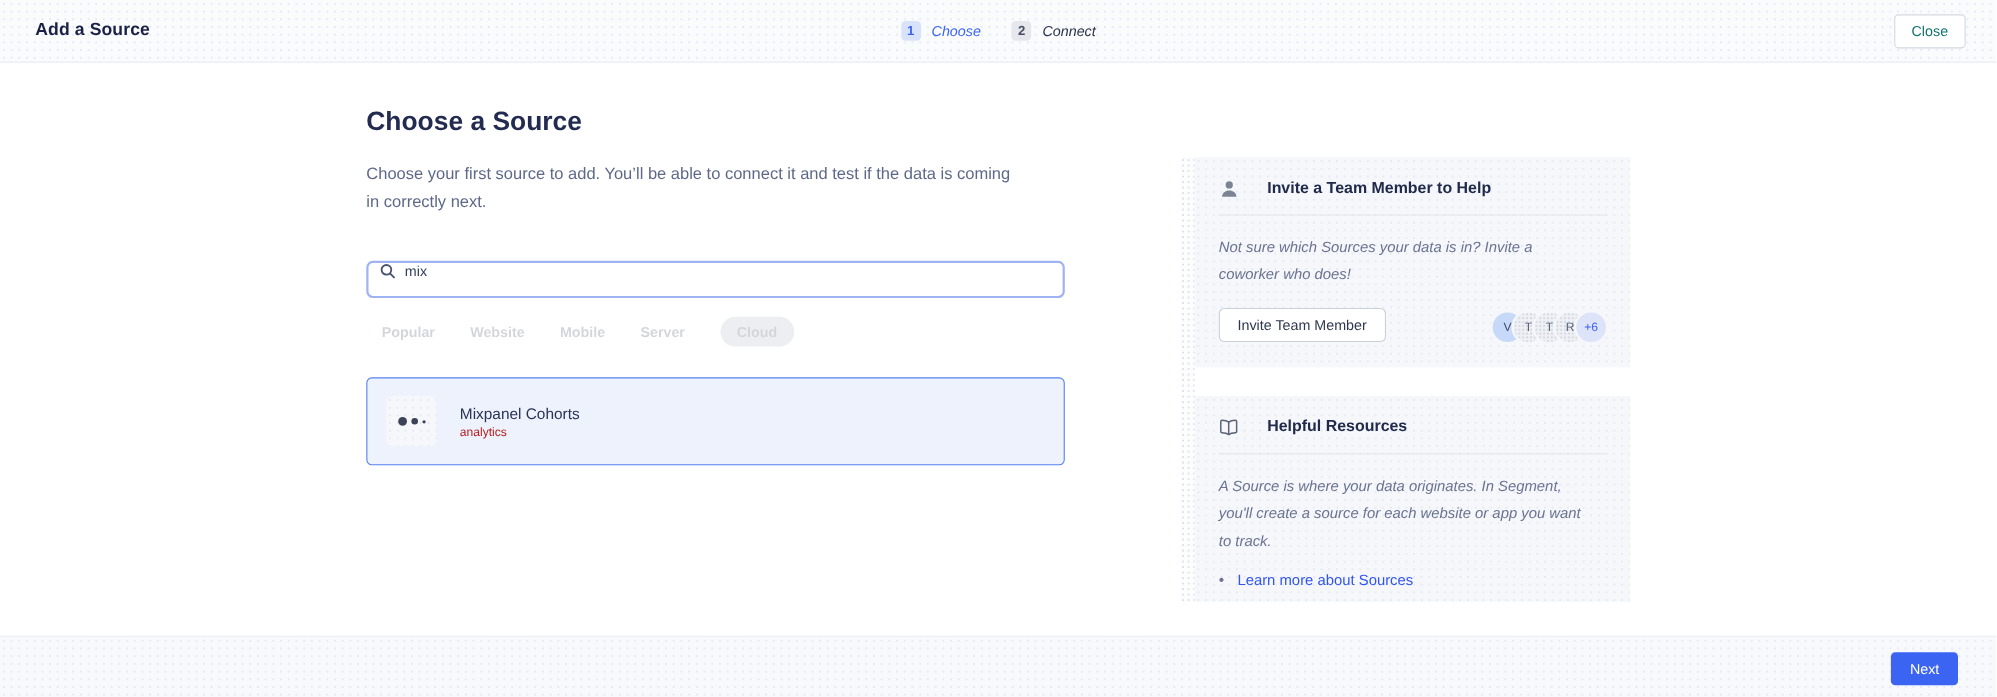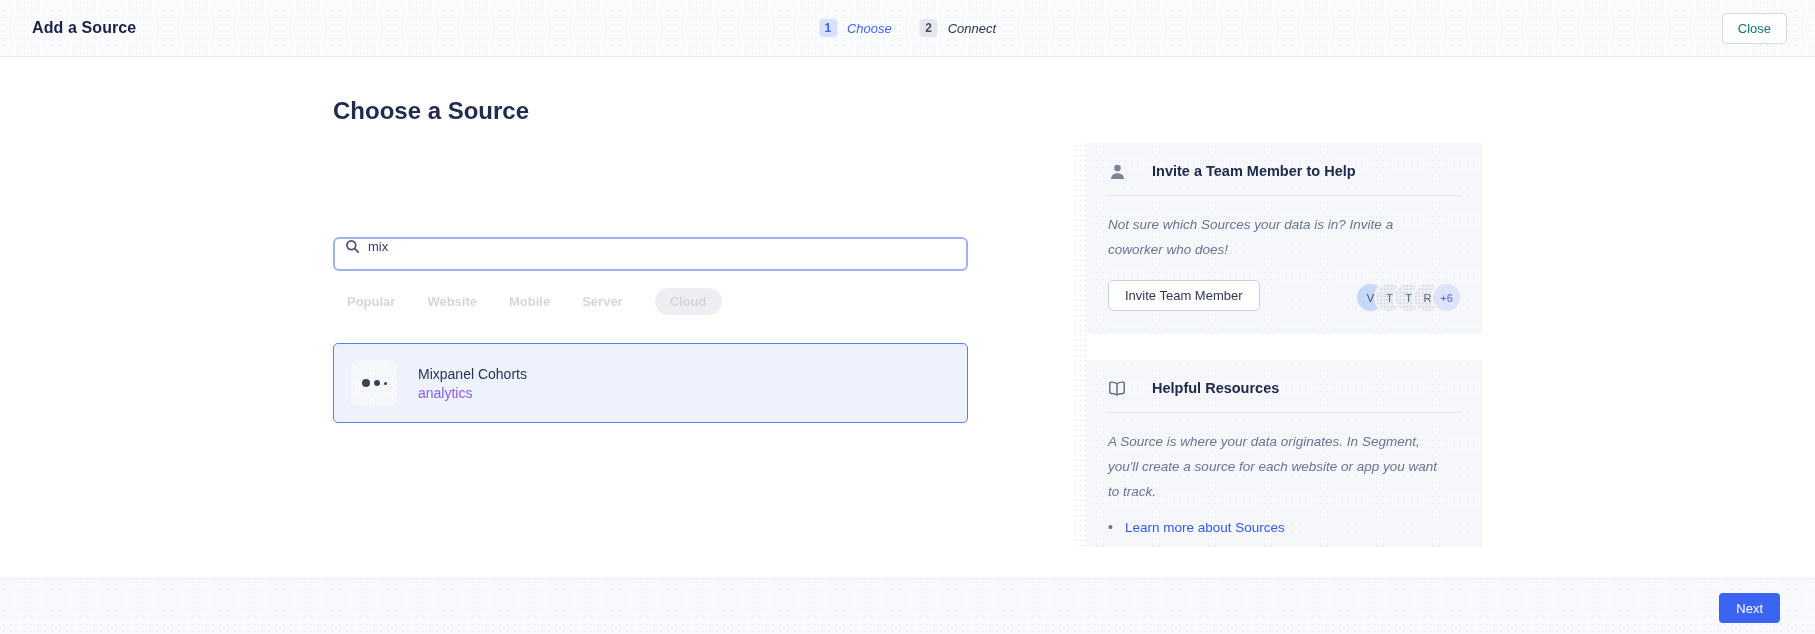--- a/index.html
+++ b/index.html
@@ -48,21 +48,21 @@
                  background:#edf2fd; border:1.5px solid #5580f1; border-radius:5px;
                  display:flex; align-items:center; cursor:pointer; }
   .result-logo { margin-left:17px; width:46px; height:46px; border-radius:6px;
                  background-color:#f6f7fa; display:flex; align-items:center;
                  justify-content:center; gap:4px; }
   .result-logo .d1 { width:8px; height:8px; border-radius:50%; background:#3c4257; }
   .result-logo .d2 { width:6px; height:6px; border-radius:50%; background:#3c4257; }
   .result-logo .d3 { width:3px; height:3px; border-radius:50%; background:#3c4257; }
   .result-text { margin-left:21px; }
   .result-title { font-size:14px; font-weight:500; color:#293356; }
-  .result-sub { font-size:14px; color:#8b5cf6; margin-top:3px; }
+  .result-sub { font-size:11px; color:#b91c1c; margin-top:3px; }
 
   
   .side-strip { position:absolute; left:1073px; top:143px; width:13px; height:404px;
                 background-color:#fdfdfe;
                 background-image:radial-gradient(circle,#dde1ea 0.9px,transparent 1px);
                 background-size:5px 5px; }
   .side-card { position:absolute; left:1086px; width:396px; background-color:#f5f7fa;
                padding:19px 22px; }
   .side-card.card1 { top:143px; height:191px; }
   .side-card.card2 { top:360px; height:187px; overflow:hidden; }
@@ -115,20 +115,21 @@
       <div class="step inactive">
         <span class="step-badge">2</span>
         <span class="step-label">Connect</span>
       </div>
     </div>
 
     <button class="close-btn">Close</button>
   </header>
 
   <h1 class="main-heading">Choose a Source</h1>
+  <p class="main-desc">Choose your first source to add. You’ll be able to connect it and test if the data is coming in correctly next.</p>
 
   <div class="search-box">
     <span>
       <svg width="15" height="15" viewBox="0 0 15 15" fill="none" stroke="#4a5470" stroke-width="1.7" stroke-linecap="round">
         <circle cx="6.3" cy="6.3" r="4.4"></circle>
         <line x1="9.7" y1="9.7" x2="13.2" y2="13.2"></line>
       </svg>
     </span>
     <input type="text" value="mix" style="">
   </div>

